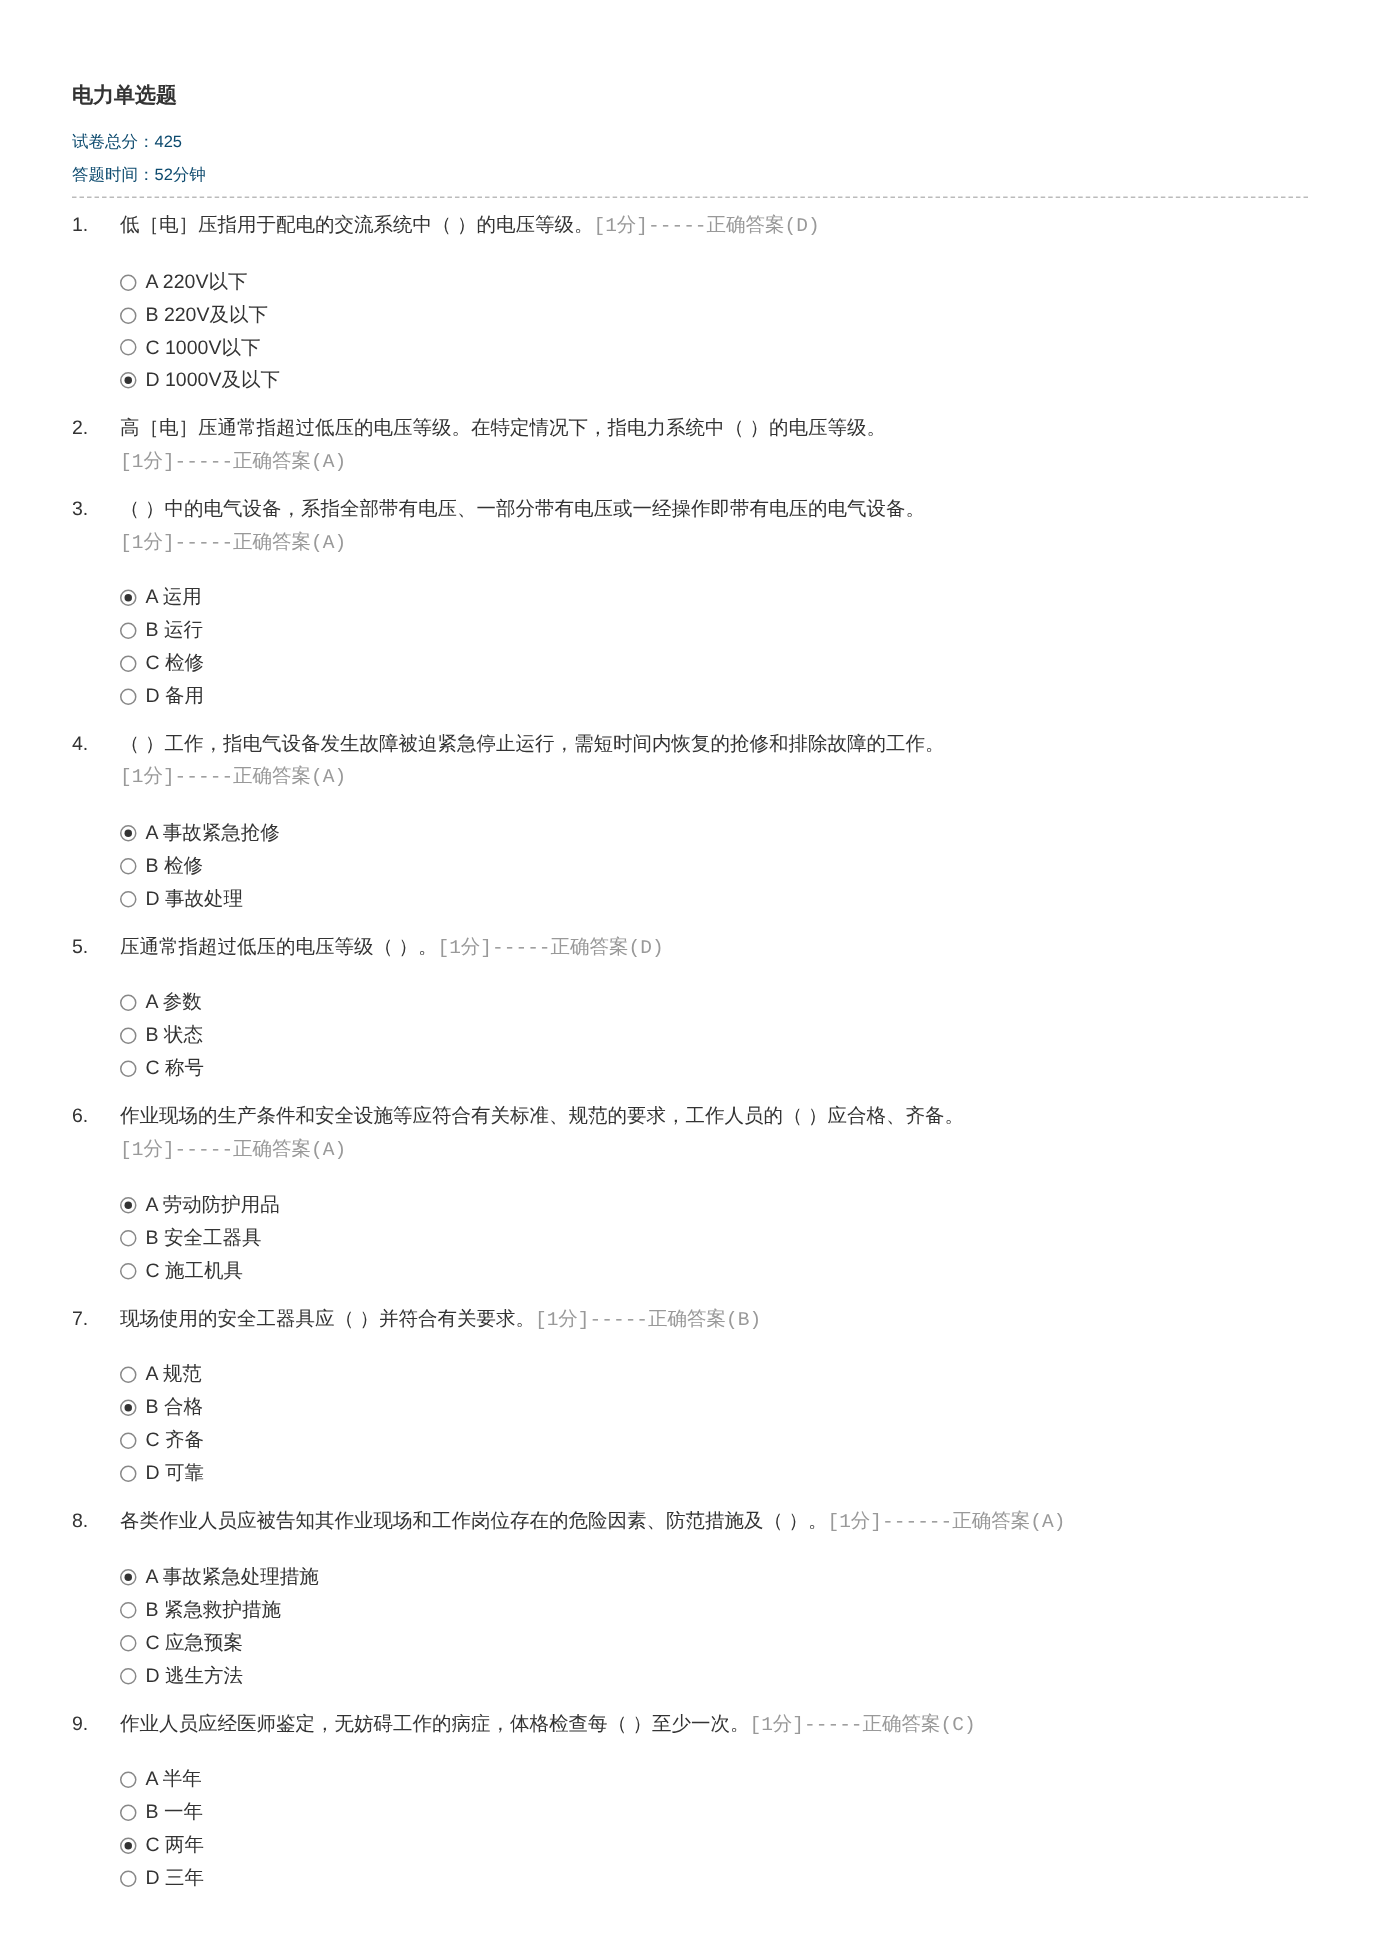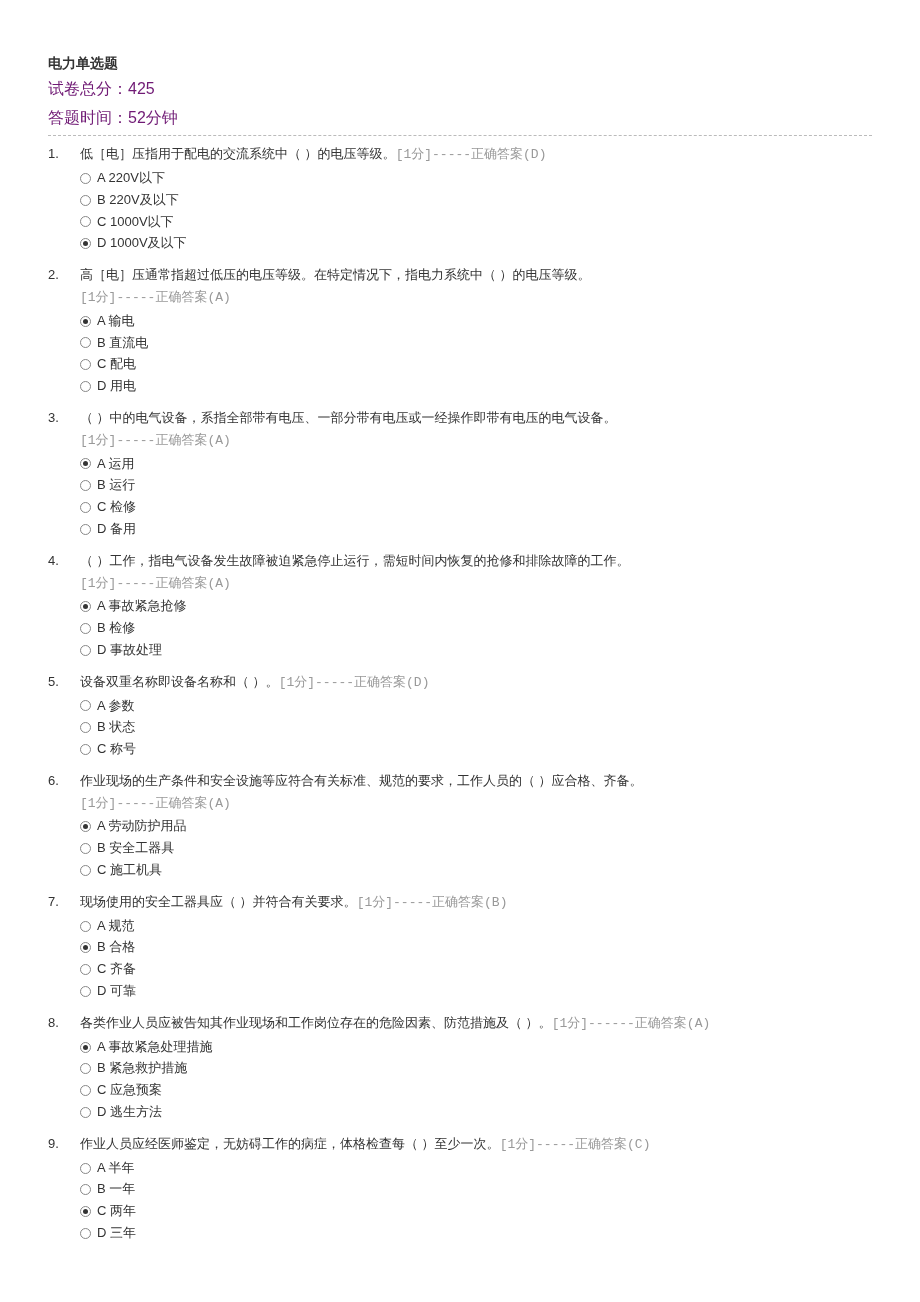--- a/index.html
+++ b/index.html
@@ -9,25 +9,25 @@
     background: #fff;
     margin: 0;
     padding: 52px 48px;
     width: 920px;
     box-sizing: border-box;
     line-height: 1.6;
   }
   .title {
     font-size: 14px;
     font-weight: bold;
-    margin-bottom: 4px;
+    margin-bottom: 14px;
   }
   .meta {
-    font-size: 16px;
-    color: #701a75;
+    font-size: 11px;
+    color: #0c4a6e;
     margin-bottom: 6px;
     line-height: 1.4;
   }
   .divider {
     border: none;
     border-top: 1px dashed #bbb;
     margin: 6px 0 8px 0;
   }
   ol.qlist {
     list-style: none;
@@ -48,21 +48,21 @@
     flex: 1;
   }
   .stem {
     margin-bottom: 2px;
   }
   .ans {
     color: #999;
     font-family: Liberation Mono, monospace;
   }
   .opts {
-    margin-top: 2px;
+    margin-top: 16px;
     text-align: right;
   }
   .opt {
     display: flex;
     align-items: center;
     margin: 1px 0;
   }
   .radio {
     width: 11px;
     height: 11px;
@@ -120,38 +120,20 @@
             <span class="opt-label">D 1000V及以下</span>
           </div>
         </div>
       </div>
     </li>
     <li>
       <div class="qnum">2.</div>
       <div class="qbody">
         <div class="stem"><span>高［电］压通常指超过低压的电压等级。在特定情况下，指电力系统中（  ）的电压等级。</span></div>
         <div class="ans">[1分]-----正确答案(A)</div>
-        <div class="opts">
-          <div class="opt">
-            <span class="radio selected"></span>
-            <span class="opt-label">A 输电</span>
-          </div>
-          <div class="opt">
-            <span class="radio"></span>
-            <span class="opt-label">B 直流电</span>
-          </div>
-          <div class="opt">
-            <span class="radio"></span>
-            <span class="opt-label">C 配电</span>
-          </div>
-          <div class="opt">
-            <span class="radio"></span>
-            <span class="opt-label">D 用电</span>
-          </div>
-        </div>
       </div>
     </li>
     <li>
       <div class="qnum">3.</div>
       <div class="qbody">
         <div class="stem"><span>（  ）中的电气设备，系指全部带有电压、一部分带有电压或一经操作即带有电压的电气设备。</span></div>
         <div class="ans">[1分]-----正确答案(A)</div>
         <div class="opts">
           <div class="opt">
             <span class="radio selected"></span>
@@ -189,21 +171,21 @@
           <div class="opt">
             <span class="radio"></span>
             <span class="opt-label">D 事故处理</span>
           </div>
         </div>
       </div>
     </li>
     <li>
       <div class="qnum">5.</div>
       <div class="qbody">
-        <div class="stem"><span>设备双重名称即设备名称和（  ）。</span><span class="ans">[1分]-----正确答案(D)</span></div>
+        <div class="stem"><span>压通常指超过低压的电压等级（  ）。</span><span class="ans">[1分]-----正确答案(D)</span></div>
         <div class="opts">
           <div class="opt">
             <span class="radio"></span>
             <span class="opt-label">A 参数</span>
           </div>
           <div class="opt">
             <span class="radio"></span>
             <span class="opt-label">B 状态</span>
           </div>
           <div class="opt">

